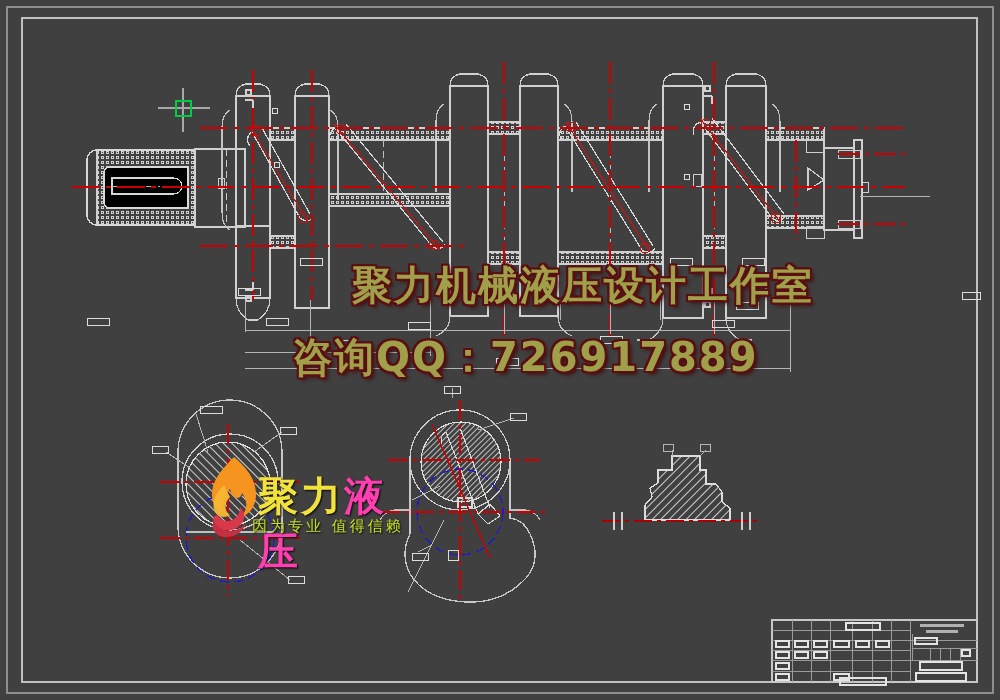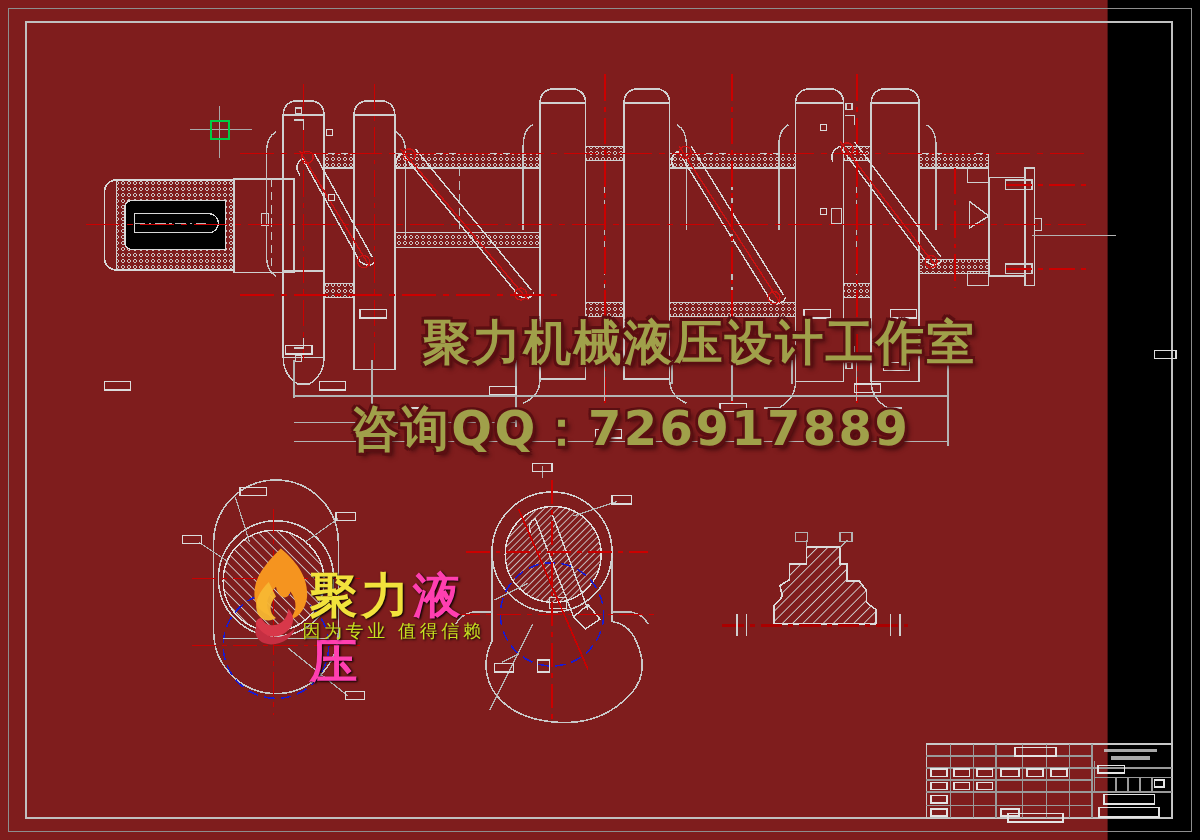--- a/index.html
+++ b/index.html
@@ -1,18 +1,18 @@
 <!DOCTYPE html>
 <html><head>
 <meta charset="utf-8">
 <style>
   html,body{margin:0;padding:0;background:#000;}
   body{width:1000px;height:700px;overflow:hidden;
        font-family:"DejaVu Sans","Liberation Sans",sans-serif;}
-  #stage{position:relative;width:923px;height:700px;background:#7f1d1d;}
+  #stage{position:relative;width:1000px;height:700px;background:#404040;}
   svg.layer{position:absolute;left:0;top:0;width:1000px;height:700px;}
   .wm{position:absolute;white-space:nowrap;pointer-events:none;}
 
   
   .wmtext{
     color:#a0a04a;
     font-weight:700;
     letter-spacing:2px;
     text-shadow:
        2px 0 0 #5b0f12, -2px 0 0 #5b0f12, 0 2px 0 #5b0f12, 0 -2px 0 #5b0f12,

